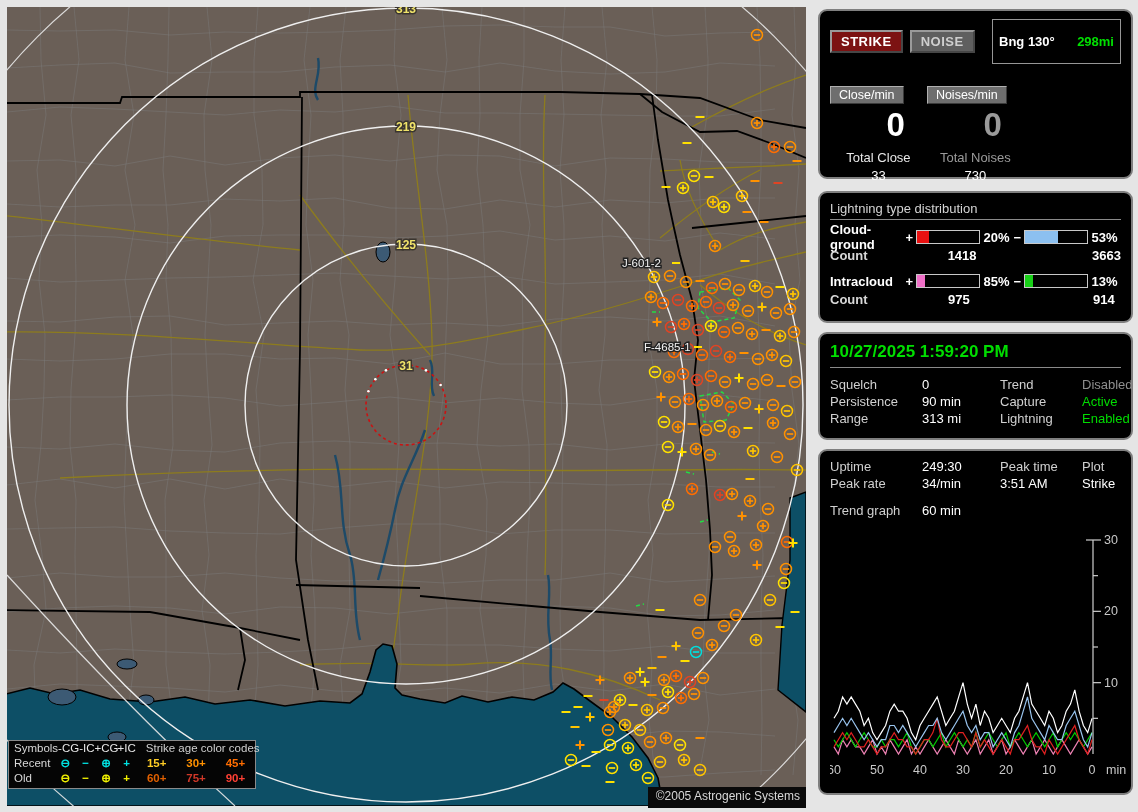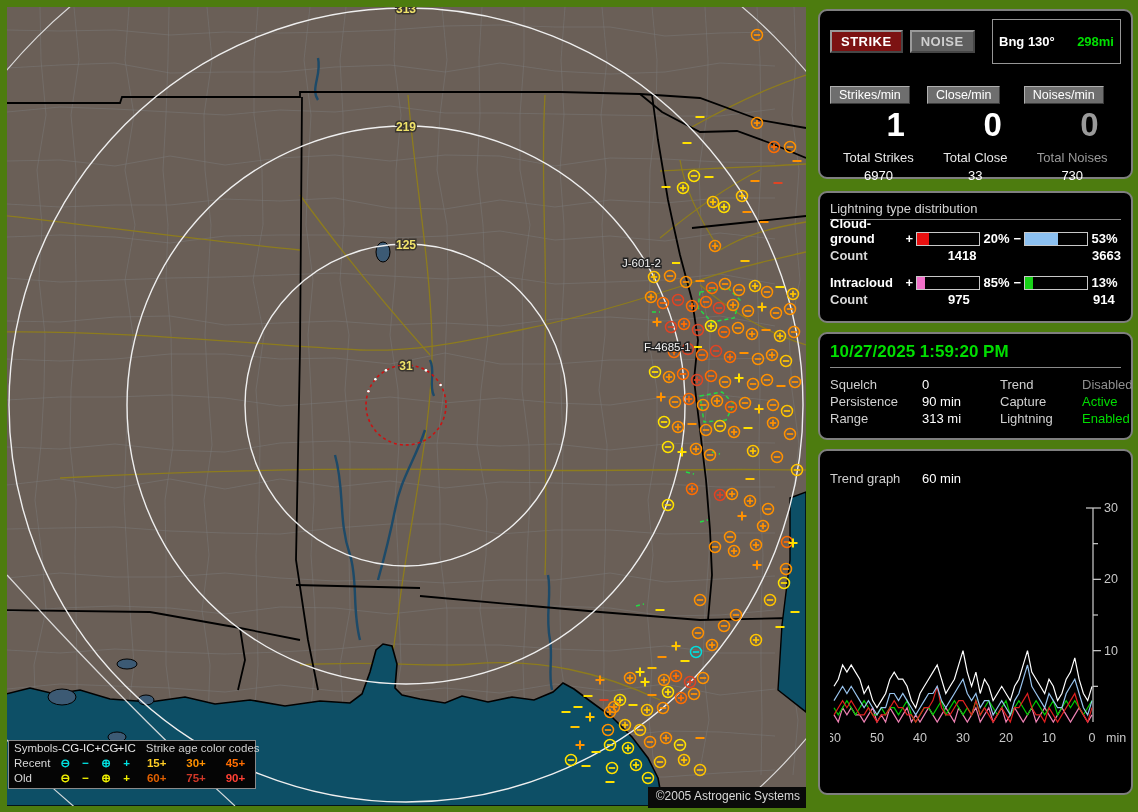--- a/index.html
+++ b/index.html
@@ -1,16 +1,16 @@
 <!DOCTYPE html>
 <html><head>
 <meta charset="utf-8">
 <style>
   html,body{margin:0;padding:0;background:#000;}
-  #app{position:relative;width:1138px;height:812px;background:#4d7c0f;overflow:hidden;
+  #app{position:relative;width:1138px;height:812px;background:#e5e5e5;overflow:hidden;
        font-family:"Liberation Sans",sans-serif;-webkit-font-smoothing:antialiased;}
   
   #map{position:absolute;left:7px;top:7px;width:799px;height:799px;background:#6a5f57;cursor:crosshair;}
   #map svg{position:absolute;left:0;top:0;}
   #legend{position:absolute;left:1px;top:733px;width:246px;height:47px;background:#050505;
           border:1px solid #8a8a8a;font-size:11.5px;color:#e6e6e6;line-height:15px;}
   .lg-row{display:flex;align-items:center;height:15px;white-space:nowrap;}
   .lg-row .lab{width:46px;padding-left:5px;color:#d8d8d8;}
   .lg-row .g{width:23px;text-align:center;font-weight:bold;}
   .lg-row .hdr{width:23px;text-align:center;color:#e8e8e8;}
@@ -35,21 +35,21 @@
   #bngBox .d{color:#00e000;margin-left:auto;}
   .stats{display:flex;margin-top:22px;}
   .stat{width:33.3%;display:flex;flex-direction:column;}
   .stat .chip{align-self:flex-start;background:#6e6e6e;color:#fff;border:1px solid;
               border-color:#b0b0b0 #3a3a3a #3a3a3a #b0b0b0;padding:1px 8px;font-size:12.5px;}
   .stat .rate{font-size:33px;font-weight:bold;text-align:right;padding-right:22px;margin-top:2px;color:#fff;}
   .stat .tlab{margin-top:6px;text-align:center;color:#e8e8e8;}
   .stat .tval{text-align:center;color:#fff;margin-top:3px;}
   .stat.dim .rate,.stat.dim .tlab{color:#9a9a9a;}
   .sec-title{color:#d4d4d4;border-bottom:1px solid #8a8a8a;padding-bottom:3px;margin-bottom:8px;}
-  .dist-row{display:flex;align-items:flex-end;height:18px;margin-top:3px;font-weight:bold;}
+  .dist-row{display:flex;align-items:center;height:18px;margin-top:3px;font-weight:bold;}
   .dist-row .nm{width:102px;color:#fff;}
   .dist-row .sign{width:12px;color:#fff;text-align:center;}
   .bar{width:84px;height:12px;border:1px solid #c8c8c8;background:#000;margin:0 4px 0 2px;}
   .bar>div{height:100%;}
   .pct{width:40px;color:#fff;}
   .cnt-row{display:flex;height:18px;margin-bottom:6px;font-weight:bold;margin-top:2px;}
   .cnt-row .nm{width:102px;color:#d8d8d8;}
   .cnt-row .c1{width:145px;padding-left:16px;color:#fff;}
   .cnt-row .c2{color:#fff;}
   #datetime{color:#00dd00;font-weight:bold;font-size:17px;border-bottom:1px solid #8a8a8a;padding-bottom:5px;margin-bottom:9px;}
@@ -542,26 +542,20 @@
       <div class="toprow">
         <button class="btn" id="strikeBtn">STRIKE</button>
         <button class="btn" id="noiseBtn">NOISE</button>
         <div id="bngBox">
           <span class="b">Bng 130°</span>
           <span class="d">298mi</span>
         </div>
       </div>
       <div class="stats">
         <div class="stat">
-          <span class="chip">Strikes/min</span>
-          <span class="rate">1</span>
-          <span class="tlab">Total Strikes</span>
-          <span class="tval">6970</span>
-        </div>
-        <div class="stat">
           <span class="chip">Close/min</span>
           <span class="rate">0</span>
           <span class="tlab">Total Close</span>
           <span class="tval">33</span>
         </div>
         <div class="stat dim">
           <span class="chip">Noises/min</span>
           <span class="rate">0</span>
           <span class="tlab">Total Noises</span>
           <span class="tval">730</span>
@@ -621,20 +615,30 @@
           <span class="lab">Capture</span>
           <span class="green">Active</span>
           <span class="lab">Range</span>
           <span class="val">313 mi</span>
           <span class="lab">Lightning</span>
           <span class="green">Enabled</span>
         </div>
     </section>
 
     <section class="panel" id="p4">
+      <div class="grid4">
+        <span class="lab">Uptime</span>
+        <span class="val">249:30</span>
+        <span class="lab">Peak time</span>
+        <span class="lab">Plot</span>
+        <span class="lab">Peak rate</span>
+        <span class="val">34/min</span>
+        <span class="val">3:51 AM</span>
+        <span class="val">Strike</span>
+      </div>
       <div class="grid4" style="margin-top:12px;">
         <span class="lab">Trend graph</span>
         <span class="val">60 min</span>
         <span></span>
           <span></span>
       </div>
       <div id="chartwrap">
         <svg id="chart-svg" width="300" height="250">
             <line x1="263" y1="12" x2="263" y2="226" stroke="#cfcfcf" stroke-width="1.2"></line>
             <line x1="263" y1="190.33333333333334" x2="268" y2="190.33333333333334" stroke="#cfcfcf" stroke-width="1.2"></line>

